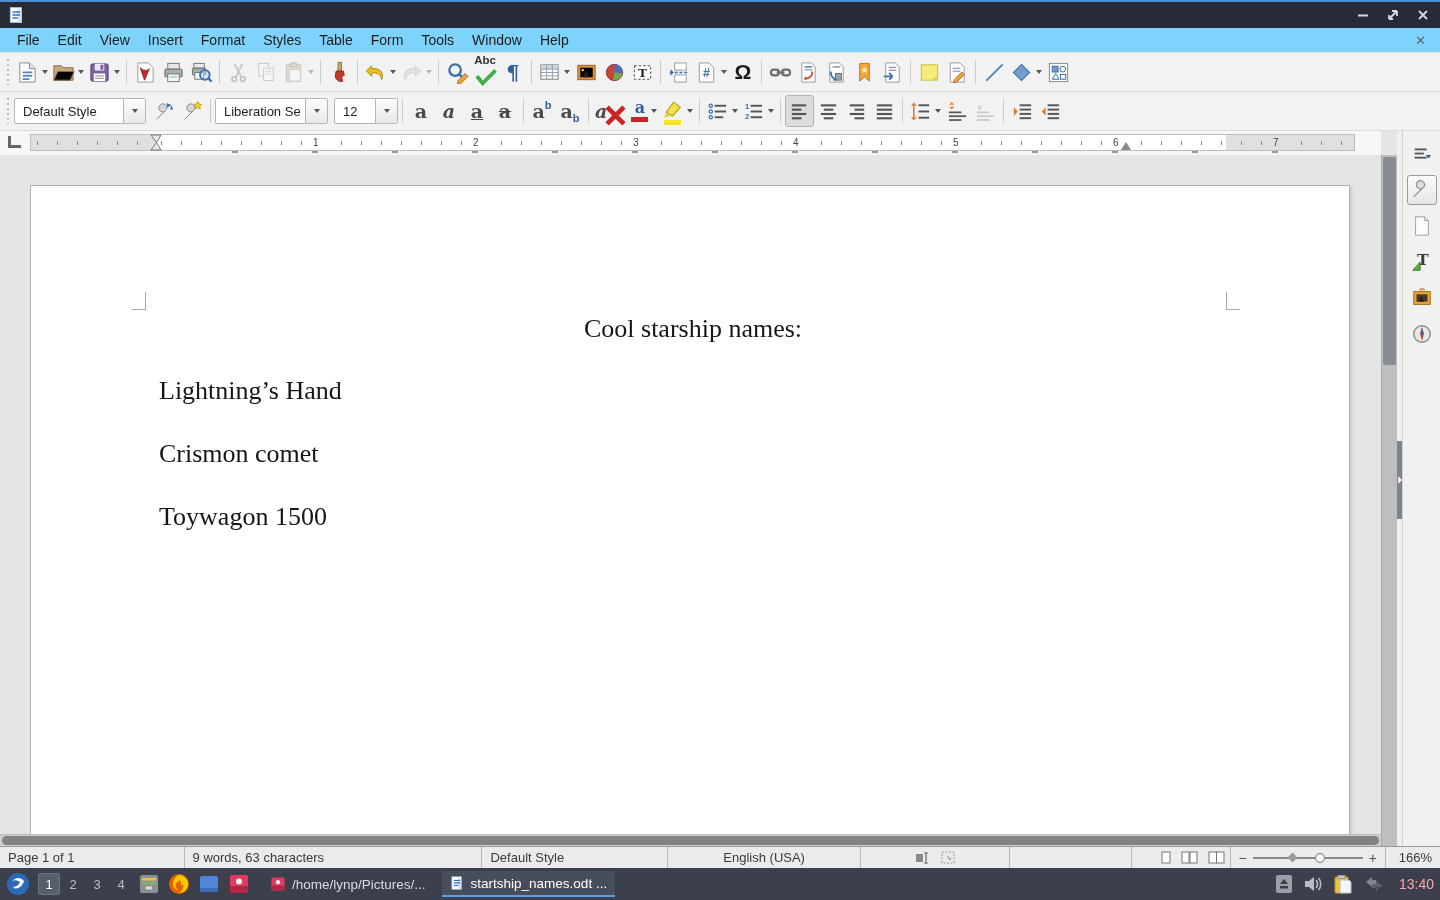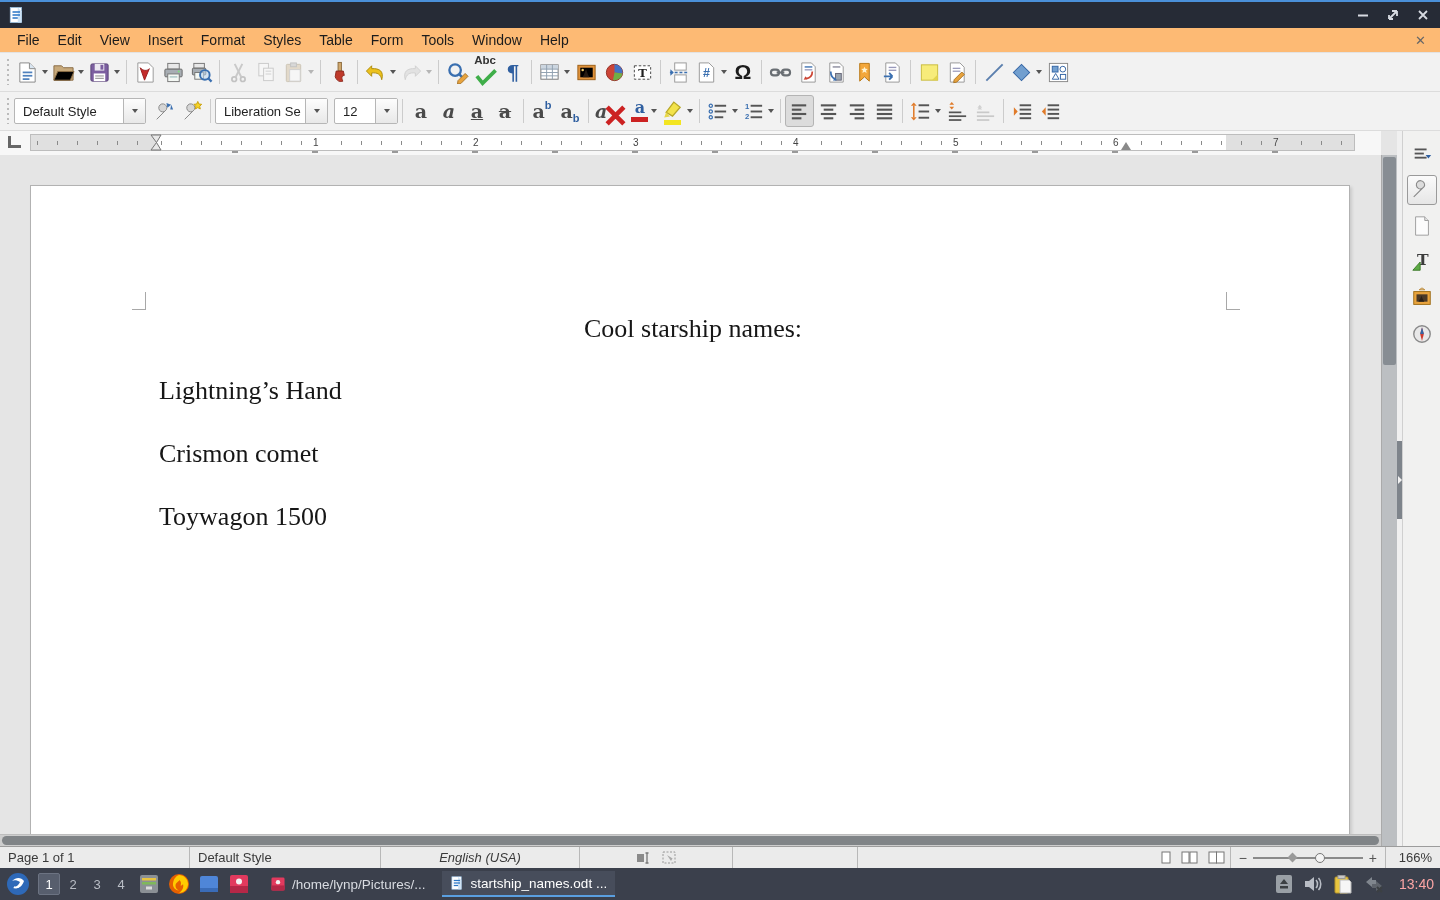--- a/index.html
+++ b/index.html
@@ -7,21 +7,21 @@
 
   
   .topline { height:2px; background:#4a90d9; }
   .titlebar { height:26px; background:#262b36; position:relative; display:flex; align-items:center; }
   .app-icon { width:18px; height:18px; margin-left:8px; }
   .title-text { position:absolute; left:0; right:0; text-align:center; color:#eceff4; font-size:14.5px; font-weight:bold; }
   .win-controls { position:absolute; right:10px; top:0; height:100%; display:flex; align-items:center; gap:16px; }
   .win-btn { color:#d7dbe2; width:14px; height:14px; display:flex; align-items:center; justify-content:center; font-size:14px; cursor:default; }
 
   
-  .menubar { height:25px; background:#fdba74; display:flex; align-items:center; padding-left:8px; border-bottom:1px solid #e3e3e3; position:relative; }
+  .menubar { height:25px; background:#7dd3fc; display:flex; align-items:center; padding-left:8px; border-bottom:1px solid #e3e3e3; position:relative; }
   .menu-item { padding:3px 9px; font-size:14px; color:#1c1c1c; }
   .doc-close { position:absolute; right:14px; color:#666; font-size:13px; }
 
   
   .toolbar { height:39px; background:#f2f2f2; display:flex; align-items:center; border-bottom:1px solid #dcdcdc; padding-left:2px; }
   .grip { width:6px; height:26px; margin:0 3px; background:repeating-linear-gradient(to bottom,#bbb 0 2px,transparent 2px 5px); background-size:2px 100%; background-repeat:repeat-y; background-position:2px 0; }
   .tsep { width:1px; height:24px; background:#ccc; margin:0 4px; }
   .tbtn { height:32px; min-width:28px; padding:0 2px; display:flex; align-items:center; justify-content:center; border-radius:3px; position:relative; }
   .tbtn svg { width:23px; height:23px; }
   .tbtn.disabled { opacity:.38; }
@@ -67,21 +67,21 @@
   .split-handle { position:absolute; top:310px; height:78px; left:0; width:5px; background:#7e848b; display:flex; align-items:center; justify-content:center; }
   .split-arrow { width:0; height:0; border-top:4px solid transparent; border-bottom:4px solid transparent; border-left:4px solid #f2f2f2; }
   .sidebar { width:38px; background:#f1f1f0; border-left:1px solid #d0d0d0; display:flex; flex-direction:column; align-items:center; padding-top:8px; }
   .sbtn { width:30px; height:30px; display:flex; align-items:center; justify-content:center; margin-bottom:6px; border-radius:3px; }
   .sbtn svg { width:22px; height:22px; }
   .sbtn.selected { border:1px solid #9a9a9a; background:linear-gradient(#fbfbfb,#e6e6e6); }
 
   
   .statusbar { height:22px; background:#ebebeb; border-top:1px solid #9c9c9c; display:flex; align-items:center; font-size:13px; color:#3a3a3a; }
   .sseg { height:100%; display:flex; align-items:center; padding:0 8px; border-right:1px solid #b8b8b8; white-space:nowrap; }
-  .sseg.center { justify-content:center;font-style:italic; }
+  .sseg.center { justify-content:center; }
   .sseg.noborder { border-right:none; }
   .sico { margin:0 5px; display:flex; align-items:center; }
   .zoomwrap { display:flex; align-items:center; gap:6px; padding:0 8px; height:100%; border-left:1px solid #b8b8b8; }
   .ztrack { position:relative; width:110px; height:12px; }
   .zline { position:absolute; left:0; right:0; top:5.5px; height:1.5px; background:#8a8a8a; }
   .zmid { position:absolute; left:36px; top:2.5px; width:7px; height:7px; background:#9a9a9a; transform:rotate(45deg); }
   .zhandle { position:absolute; left:62px; top:1px; width:10px; height:10px; border-radius:50%; background:#f4f4f4; border:1px solid #777; }
   .zsign { color:#555; font-size:14px; }
 
   
@@ -666,20 +666,21 @@
             <path d="M12 4.5L14 12l-2 7.5L10 12z" fill="#cc3b2f"></path>
             <path d="M12 4.5L10 12h4z" fill="#3465a4"></path>
           </svg>
         </div>
     </div>
   </div>
 </div>
 
 <div class="statusbar">
   <div class="sseg" style="width:190px;">Page 1 of 1</div>
+  <div class="sseg" style="width:307px;">9 words, 63 characters</div>
   <div class="sseg" style="width:191px;">Default Style</div>
   <div class="sseg center" style="width:199px;">English (USA)</div>
   <div class="sseg center" style="width:153px;">
     <span class="sico">
         <svg width="16" height="12" viewBox="0 0 16 12">
           <rect x="1" y="2" width="7" height="8" fill="#8a8a8a"></rect>
           <path d="M11 1v10M9.5 1h3M9.5 11h3" stroke="#777" stroke-width="1.3" fill="none"></path>
         </svg>
       </span>
     <span class="sico">

